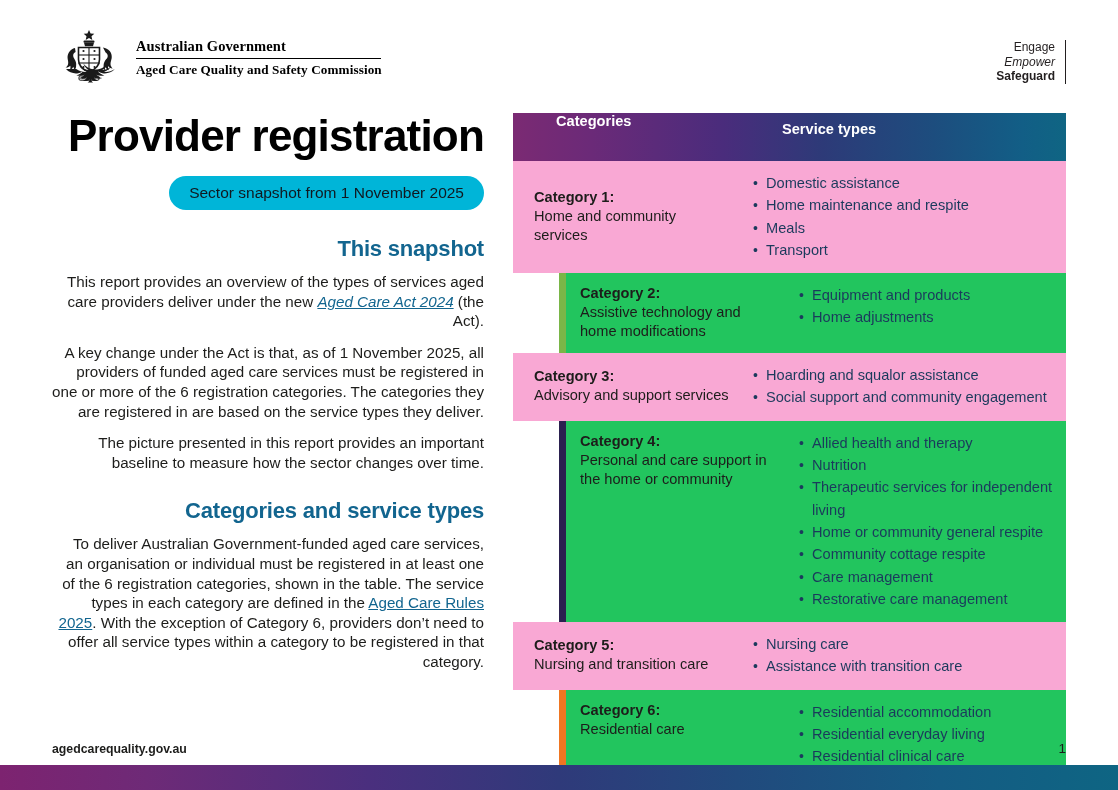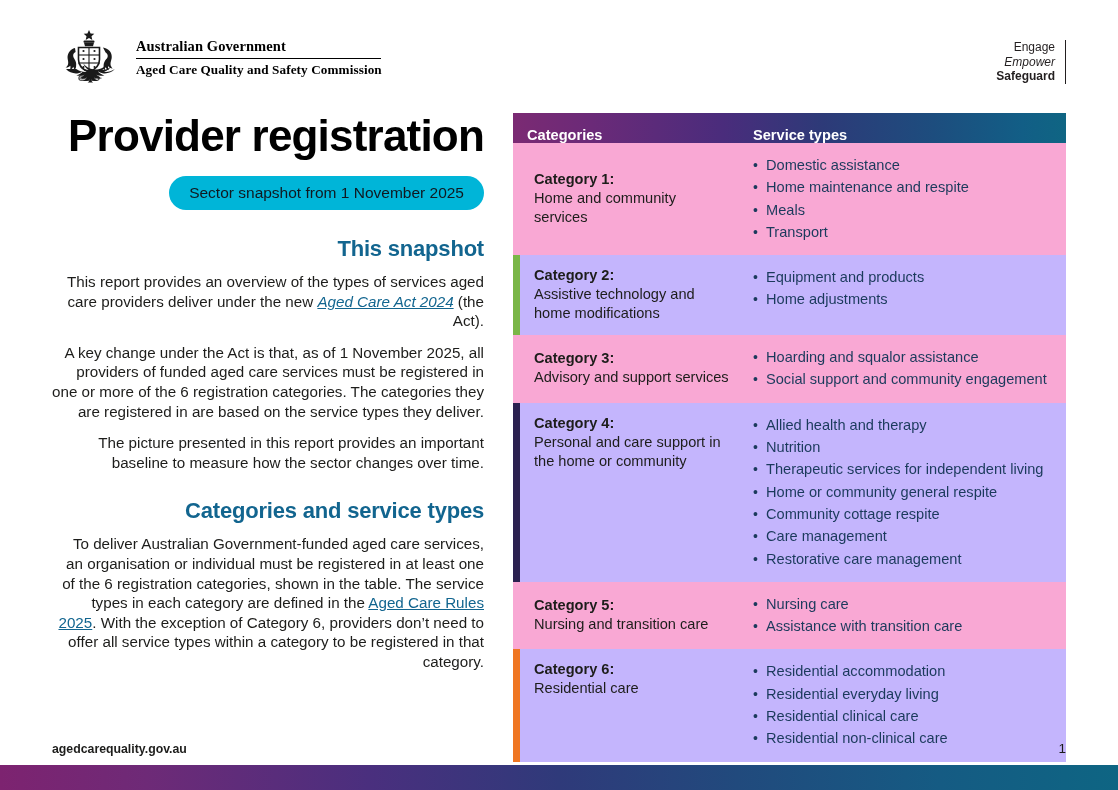--- a/index.html
+++ b/index.html
@@ -123,38 +123,39 @@
 
   
   .cat-table {
     position: absolute;
     left: 513px; top: 113px;
     width: 553px;
   }
 
   .table-head {
     display: flex;
-    height: 30px;
-    align-items: flex-end;
+    height: 48px;
+    align-items: flex-start;
     background: linear-gradient(90deg,
         #7b2a73 0%,
         #6b2a78 14%,
         #4a2c7c 38%,
         #2d3a78 56%,
         #1d4d7e 76%,
         #125e86 92%,
         #0f6583 100%);
+    padding-left: 29px;
   }
   .th {
     color: #ffffff;
     font-size: 14.6px;
     font-weight: bold;
   }
   .th-cat { width: 228px; padding-left: 14px; }
-  .th-svc { padding-left: 12px; }
+  .th-svc { padding-left: 12px; margin-top: 8px; }
 
   .cat-row {
     display: flex;
     position: relative;
   }
   .cat-row .accent {
     width: 7px;
     flex: 0 0 7px;
   }
   .cat-row .cat-cell {
@@ -189,21 +190,21 @@
   }
   ul.svc-list li::before {
     content: "\2022";
     position: absolute;
     left: 0; top: 0;
     color: #1b3a5c;
     font-size: 14px;
   }
 
   .row-white { background: #f9a8d4; align-items: center; }
-  .row-grey  { background: #c4b5fd; }
+  .row-grey  { background: #22c55e; margin-left: 46px; }
 
   
   .footer {
     position: absolute;
     left: 0; bottom: 25px;
     width: 1118px;
     height: 28px;
   }
   .footer-url {
     position: absolute;

